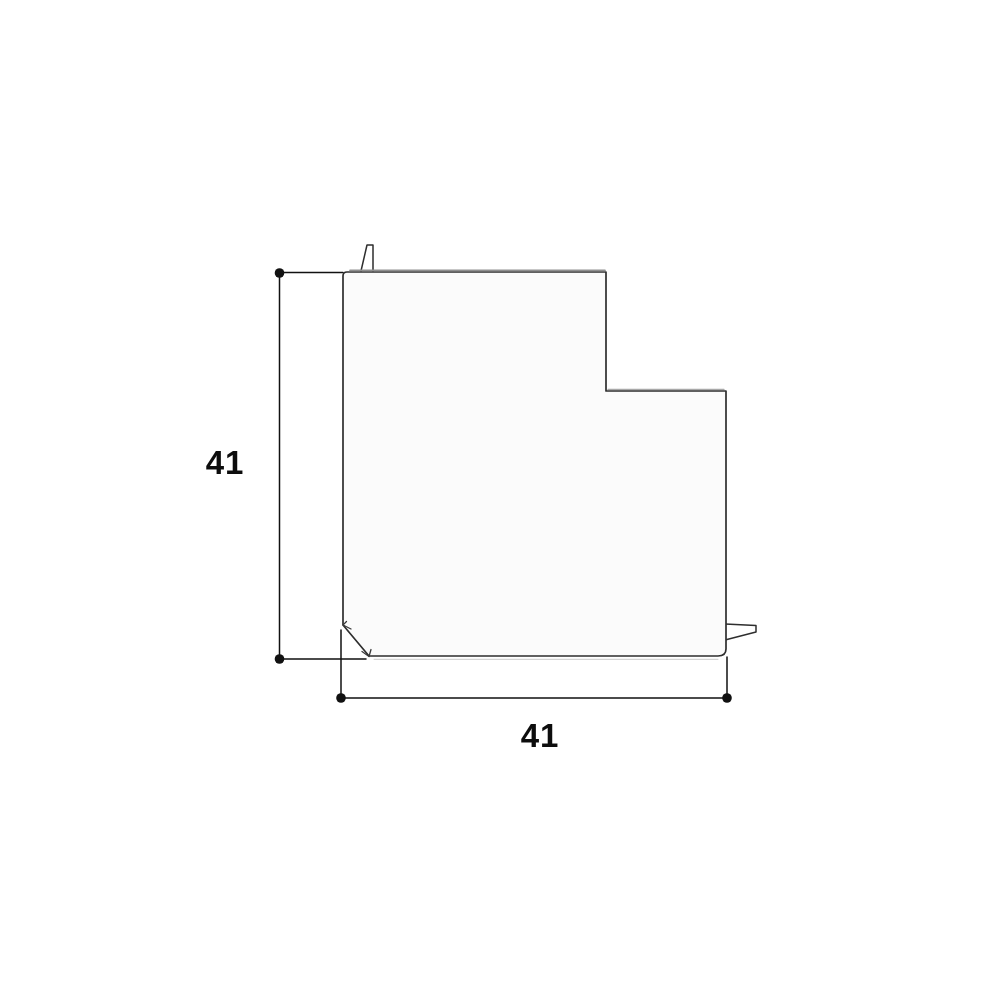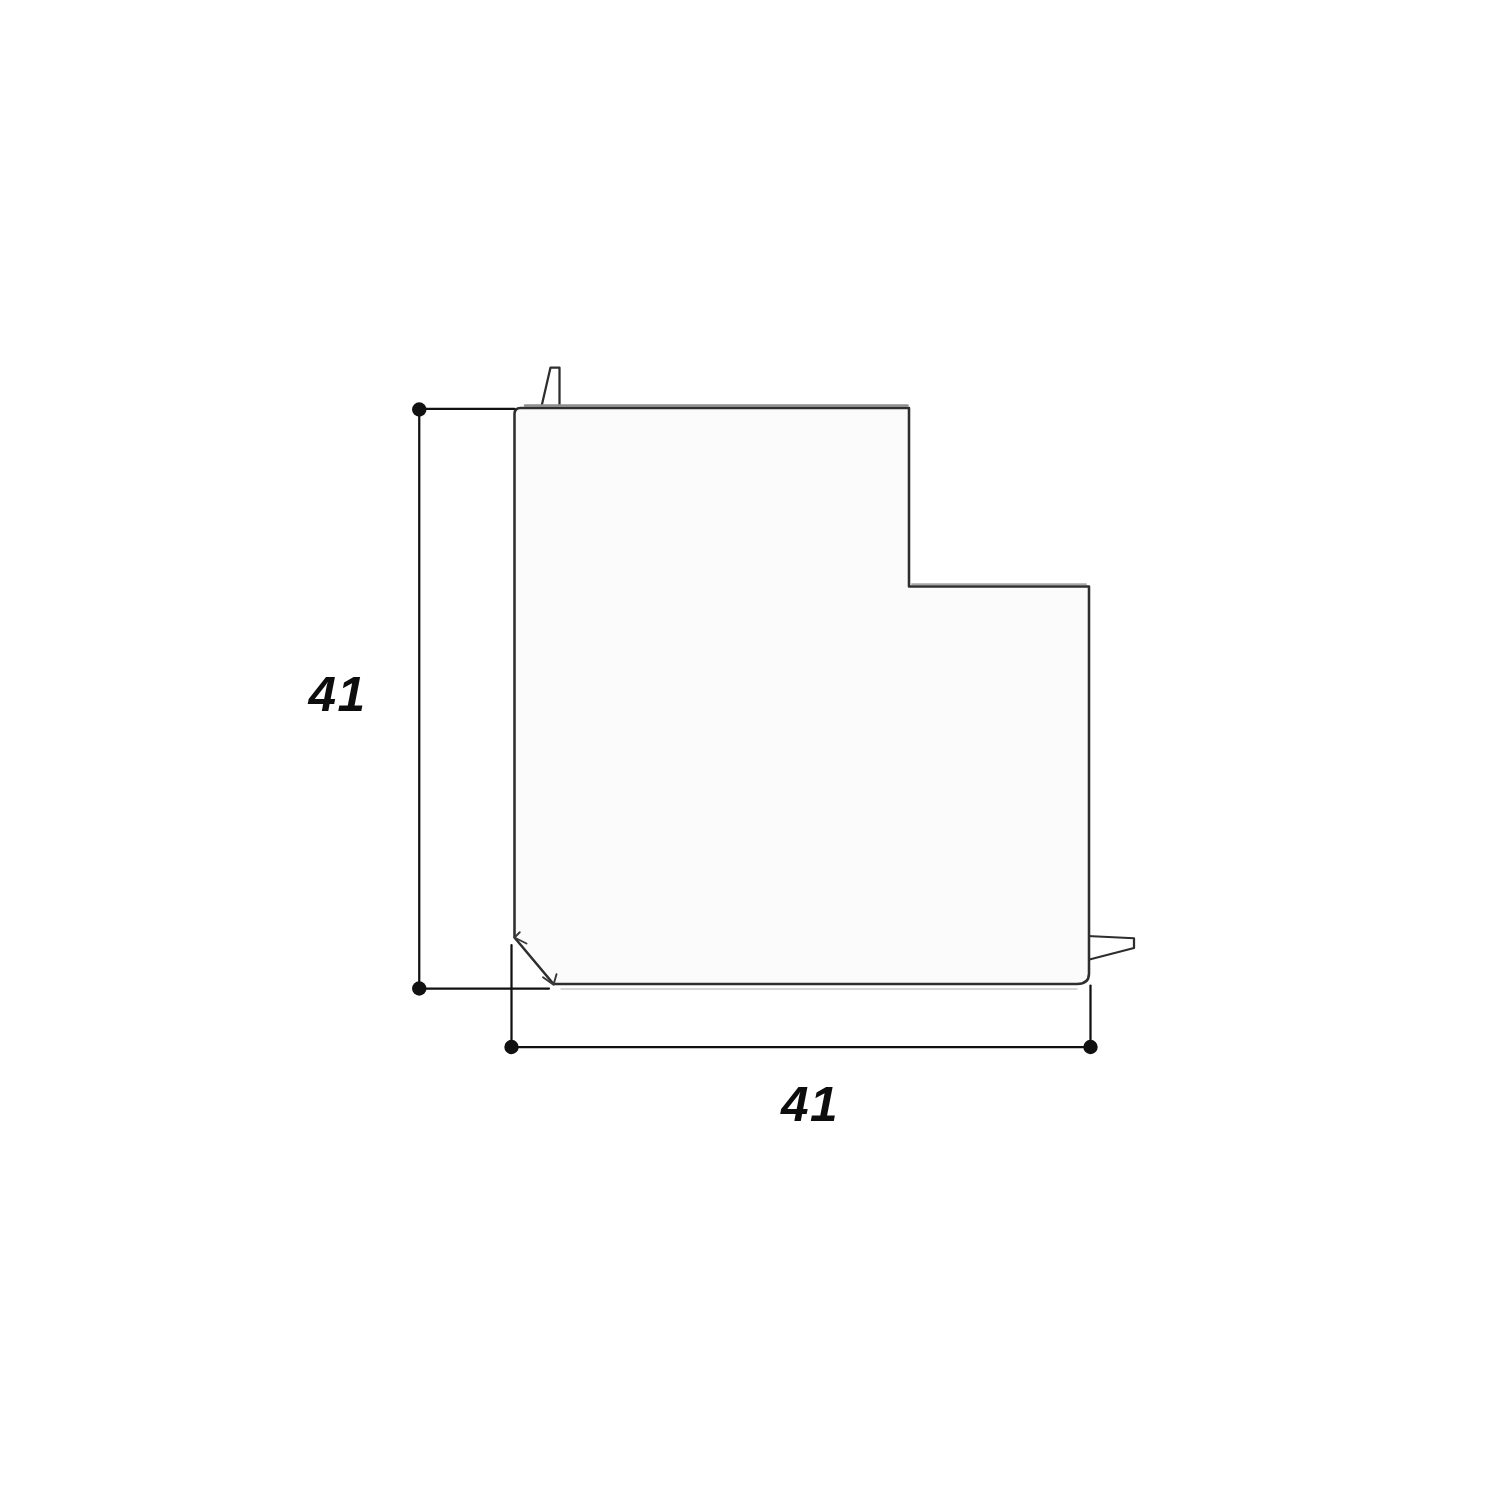--- a/index.html
+++ b/index.html
@@ -8,21 +8,20 @@
     width: 1000px;
     height: 1000px;
     background: #ffffff;
     overflow: hidden;
     font-family: "Liberation Sans", sans-serif;
   }
   .canvas-wrap {
     position: relative;
     width: 849px;
     height: 1000px;
-    font-style: italic;
   }
   svg { display: block; }
   .dim-label {
     font-family: "Liberation Sans", "DejaVu Sans", sans-serif;
     font-weight: bold;
     font-size: 33px;
     fill: #0d0d0d;
     letter-spacing: 1px;
   }
 </style>

